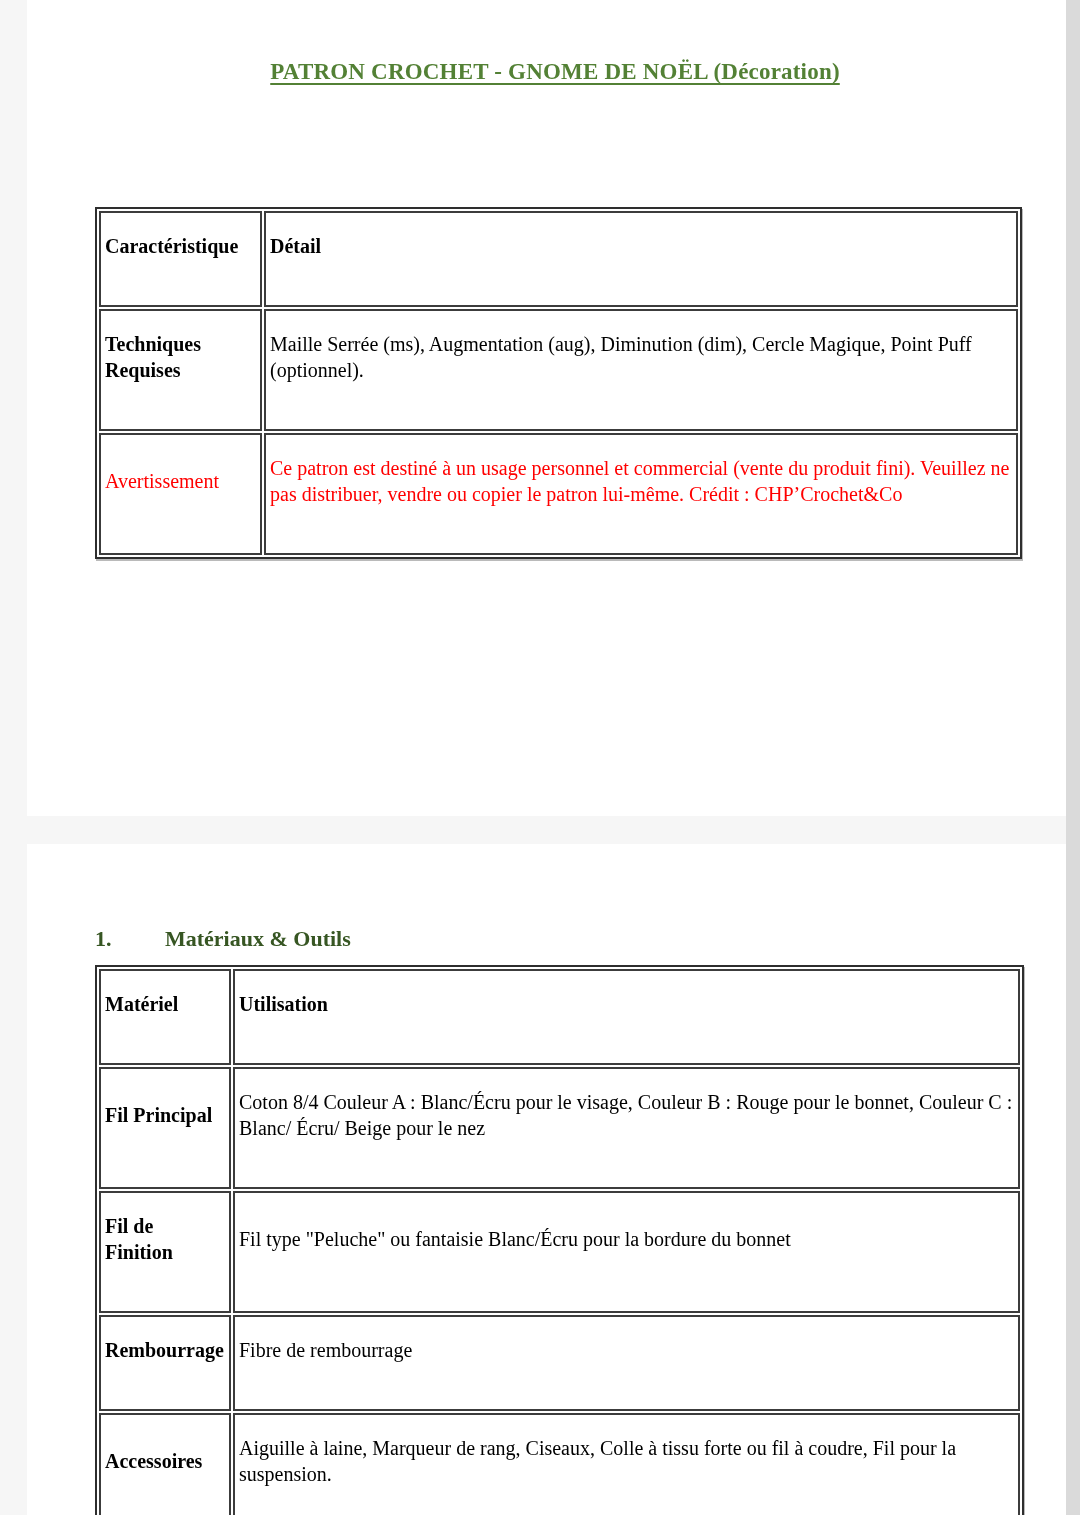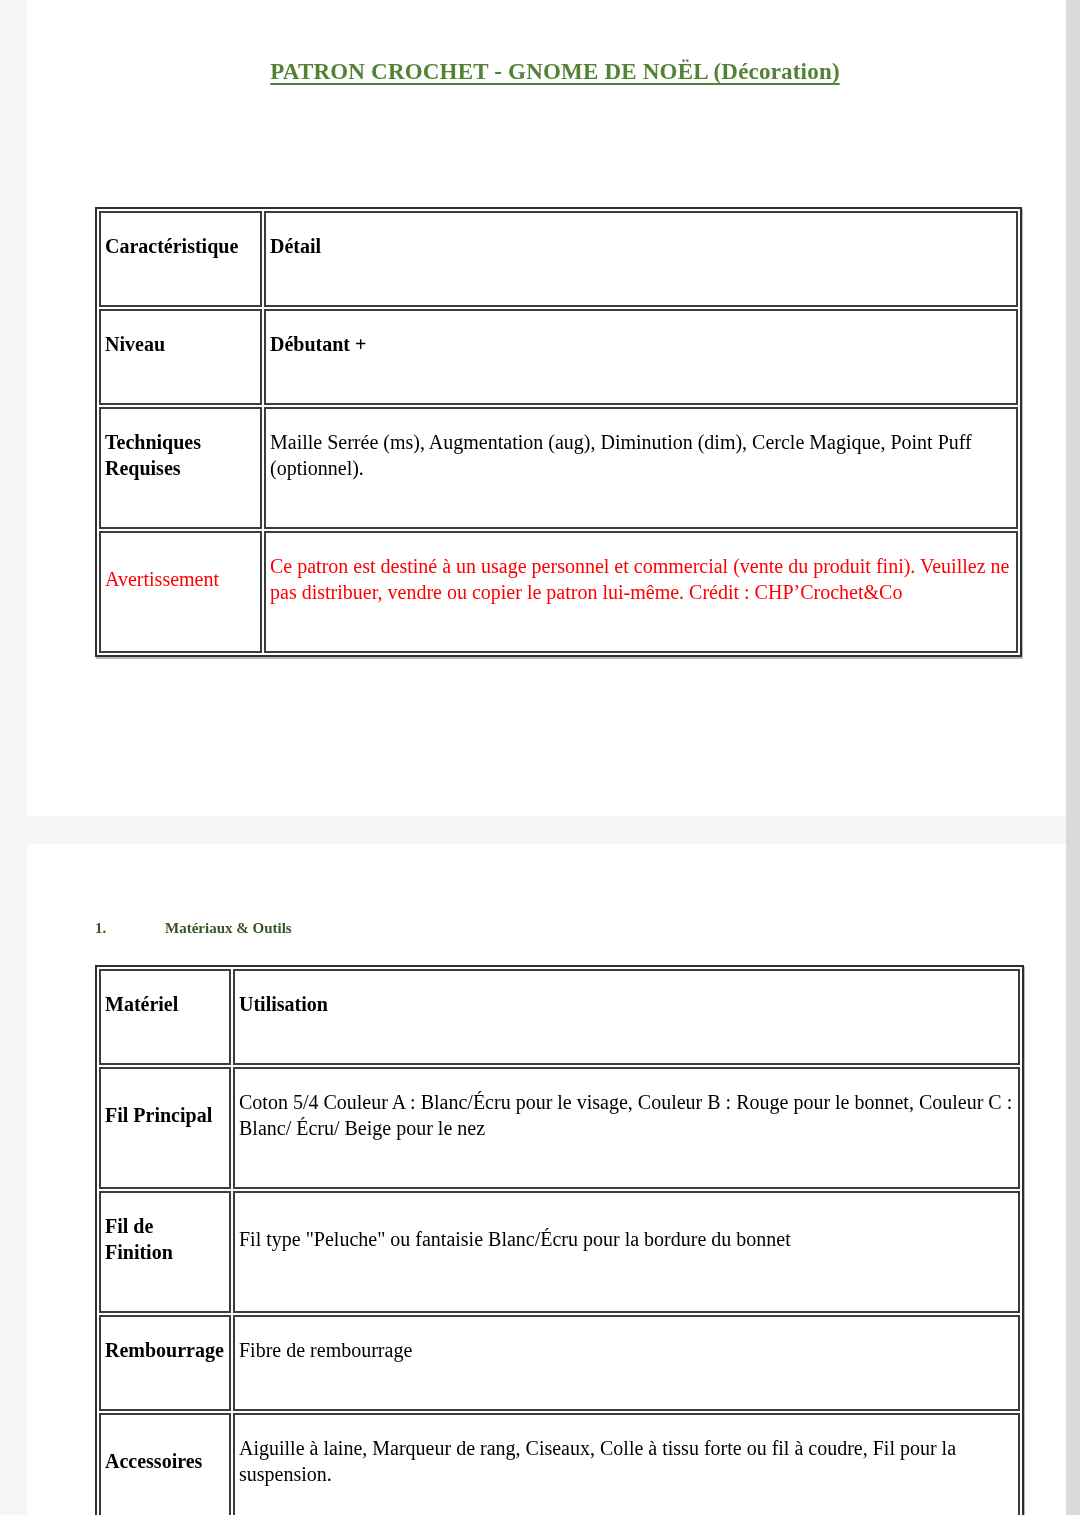--- a/index.html
+++ b/index.html
@@ -42,21 +42,21 @@
     color: #538135;
     text-decoration: underline;
     text-decoration-thickness: 2px;
     text-underline-offset: 4px;
     letter-spacing: 0.2px;
   }
   .section-heading {
     position: absolute;
     top: 64px;
     left: 68px;
-    font-size: 15px;
+    font-size: 22px;
     font-weight: bold;
     color: #375623;
   }
   .section-heading .num {
     display: inline-block;
     width: 70px;
   }
   table.doc-table {
     position: absolute;
     left: 68px;
@@ -107,28 +107,20 @@
         </colgroup>
       <tbody>
         <tr class="h72">
           <td class="lbl">
               <p>Caractéristique</p>
             </td>
           <td class="lbl">
               <p>Détail</p>
             </td>
         </tr>
-        <tr class="h72 bold-val">
-          <td class="lbl">
-              <p>Niveau</p>
-            </td>
-          <td class="val">
-              <p>Débutant +</p>
-            </td>
-        </tr>
         <tr class="h96">
           <td class="lbl">
               <p>Techniques Requises</p>
             </td>
           <td class="val">
               <p>Maille Serrée (ms), Augmentation (aug), Diminution (dim), Cercle Magique, Point Puff (optionnel).</p>
             </td>
         </tr>
         <tr class="h122 warning">
           <td class="lbl">
@@ -160,21 +152,21 @@
             </td>
           <td class="lbl">
               <p>Utilisation</p>
             </td>
         </tr>
         <tr class="h96">
           <td class="lbl">
               <p>Fil Principal</p>
             </td>
           <td class="val">
-              <p>Coton 5/4 Couleur A : Blanc/Écru pour le visage, Couleur B : Rouge pour le bonnet, Couleur C : Blanc/ Écru/ Beige pour le nez</p>
+              <p>Coton 8/4 Couleur A : Blanc/Écru pour le visage, Couleur B : Rouge pour le bonnet, Couleur C : Blanc/ Écru/ Beige pour le nez</p>
             </td>
         </tr>
         <tr class="h96">
           <td class="lbl">
               <p>Fil de Finition</p>
             </td>
           <td class="val">
               <p>Fil type "Peluche" ou fantaisie Blanc/Écru pour la bordure du bonnet</p>
             </td>
         </tr>

